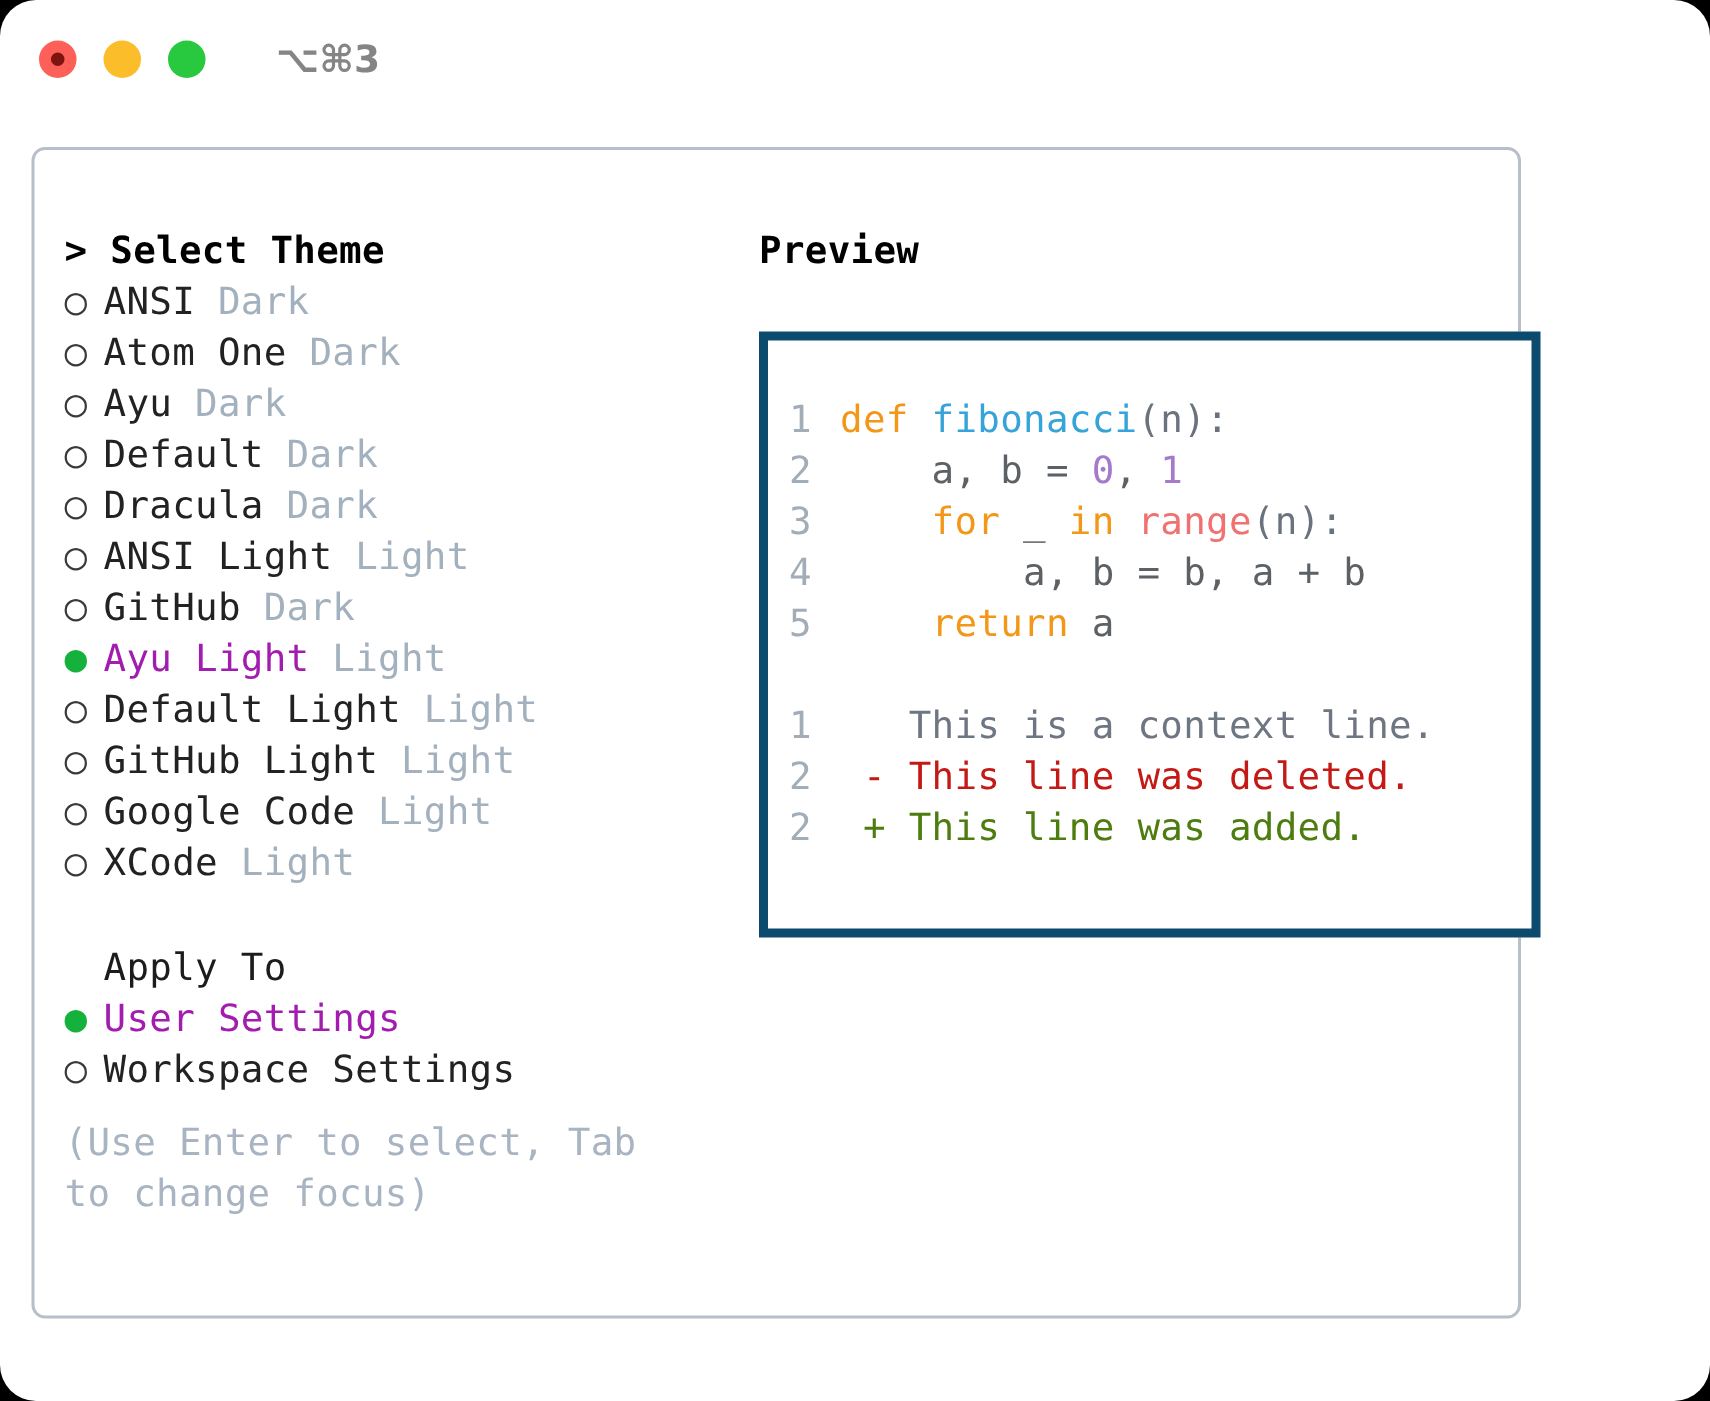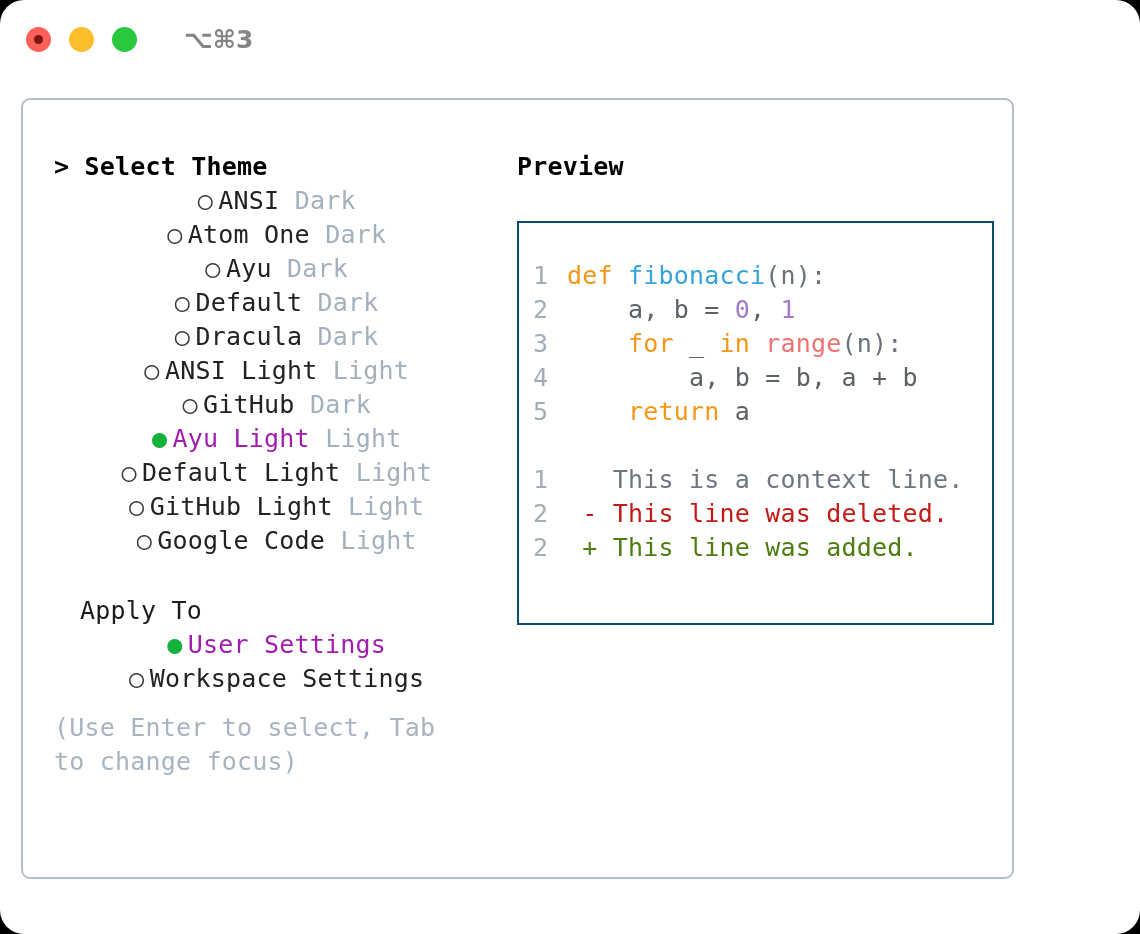--- a/index.html
+++ b/index.html
@@ -77,21 +77,21 @@
     width: 993px;
     height: 781px;
     border: 2px solid #b6bfca;
     border-radius: 9px;
     box-sizing: border-box;
     background: #ffffff;
   }
 
   .cols {
     position: absolute;
-    left: 15px; top: 0;
+    left: 4px; top: 0;
     width: 100%; height: 100%;
   }
 
   
   .left {
     position: absolute;
     left: 16px;
     top: 50px;
     width: 440px;
   }
@@ -104,21 +104,20 @@
     white-space: pre;
     letter-spacing: 0.2px;
   }
 
   .row {
     font-size: 25px;
     line-height: 34px;
     white-space: pre;
     color: #2a2a2a;
     letter-spacing: 0.2px;
-    text-align: center;
   }
   .marker {
     display: inline-block;
     width: 26px;
     color: #3a3a3a;
   }
   .row.selected .marker { color: #14b23c; }
   .row.selected .name { color: #a21caf; }
   .name { color: #222222; }
   .kind { color: #a3b0bd; }
@@ -152,23 +151,23 @@
   }
   .preview-title {
     font-size: 25px;
     font-weight: bold;
     color: #000000;
     line-height: 34px;
     letter-spacing: 0.2px;
   }
   .preview-box {
     margin-top: 37px;
-    width: 477px;
+    width: 521px;
     height: 404px;
-    border: 2px solid #0c4a6e;
+    border: 6px solid #0c4a6e;
     box-sizing: border-box;
     background: #ffffff;
     position: relative;
   }
   .code {
     position: absolute;
     left: 14px;
     top: 36px;
     font-size: 25px;
     line-height: 34px;
@@ -220,20 +219,21 @@
             <div class="row"><span class="marker">○</span><span class="name">Atom One</span><span> </span><span class="kind">Dark</span></div>
             <div class="row"><span class="marker">○</span><span class="name">Ayu</span><span> </span><span class="kind">Dark</span></div>
             <div class="row"><span class="marker">○</span><span class="name">Default</span><span> </span><span class="kind">Dark</span></div>
             <div class="row"><span class="marker">○</span><span class="name">Dracula</span><span> </span><span class="kind">Dark</span></div>
             <div class="row"><span class="marker">○</span><span class="name">ANSI Light</span><span> </span><span class="kind">Light</span></div>
             <div class="row"><span class="marker">○</span><span class="name">GitHub</span><span> </span><span class="kind">Dark</span></div>
             <div class="row selected"><span class="marker">●</span><span class="name">Ayu Light</span><span> </span><span class="kind">Light</span></div>
             <div class="row"><span class="marker">○</span><span class="name">Default Light</span><span> </span><span class="kind">Light</span></div>
             <div class="row"><span class="marker">○</span><span class="name">GitHub Light</span><span> </span><span class="kind">Light</span></div>
             <div class="row"><span class="marker">○</span><span class="name">Google Code</span><span> </span><span class="kind">Light</span></div>
+            <div class="row"><span class="marker">○</span><span class="name">XCode</span><span> </span><span class="kind">Light</span></div>
           </div>
 
         <div class="spacer-12"></div>
 
         <div class="apply-head">Apply To</div>
 
         <div id="apply-list">
             <div class="row selected"><span class="marker">●</span><span class="name">User Settings</span></div>
             <div class="row"><span class="marker">○</span><span class="name">Workspace Settings</span></div>
           </div>

